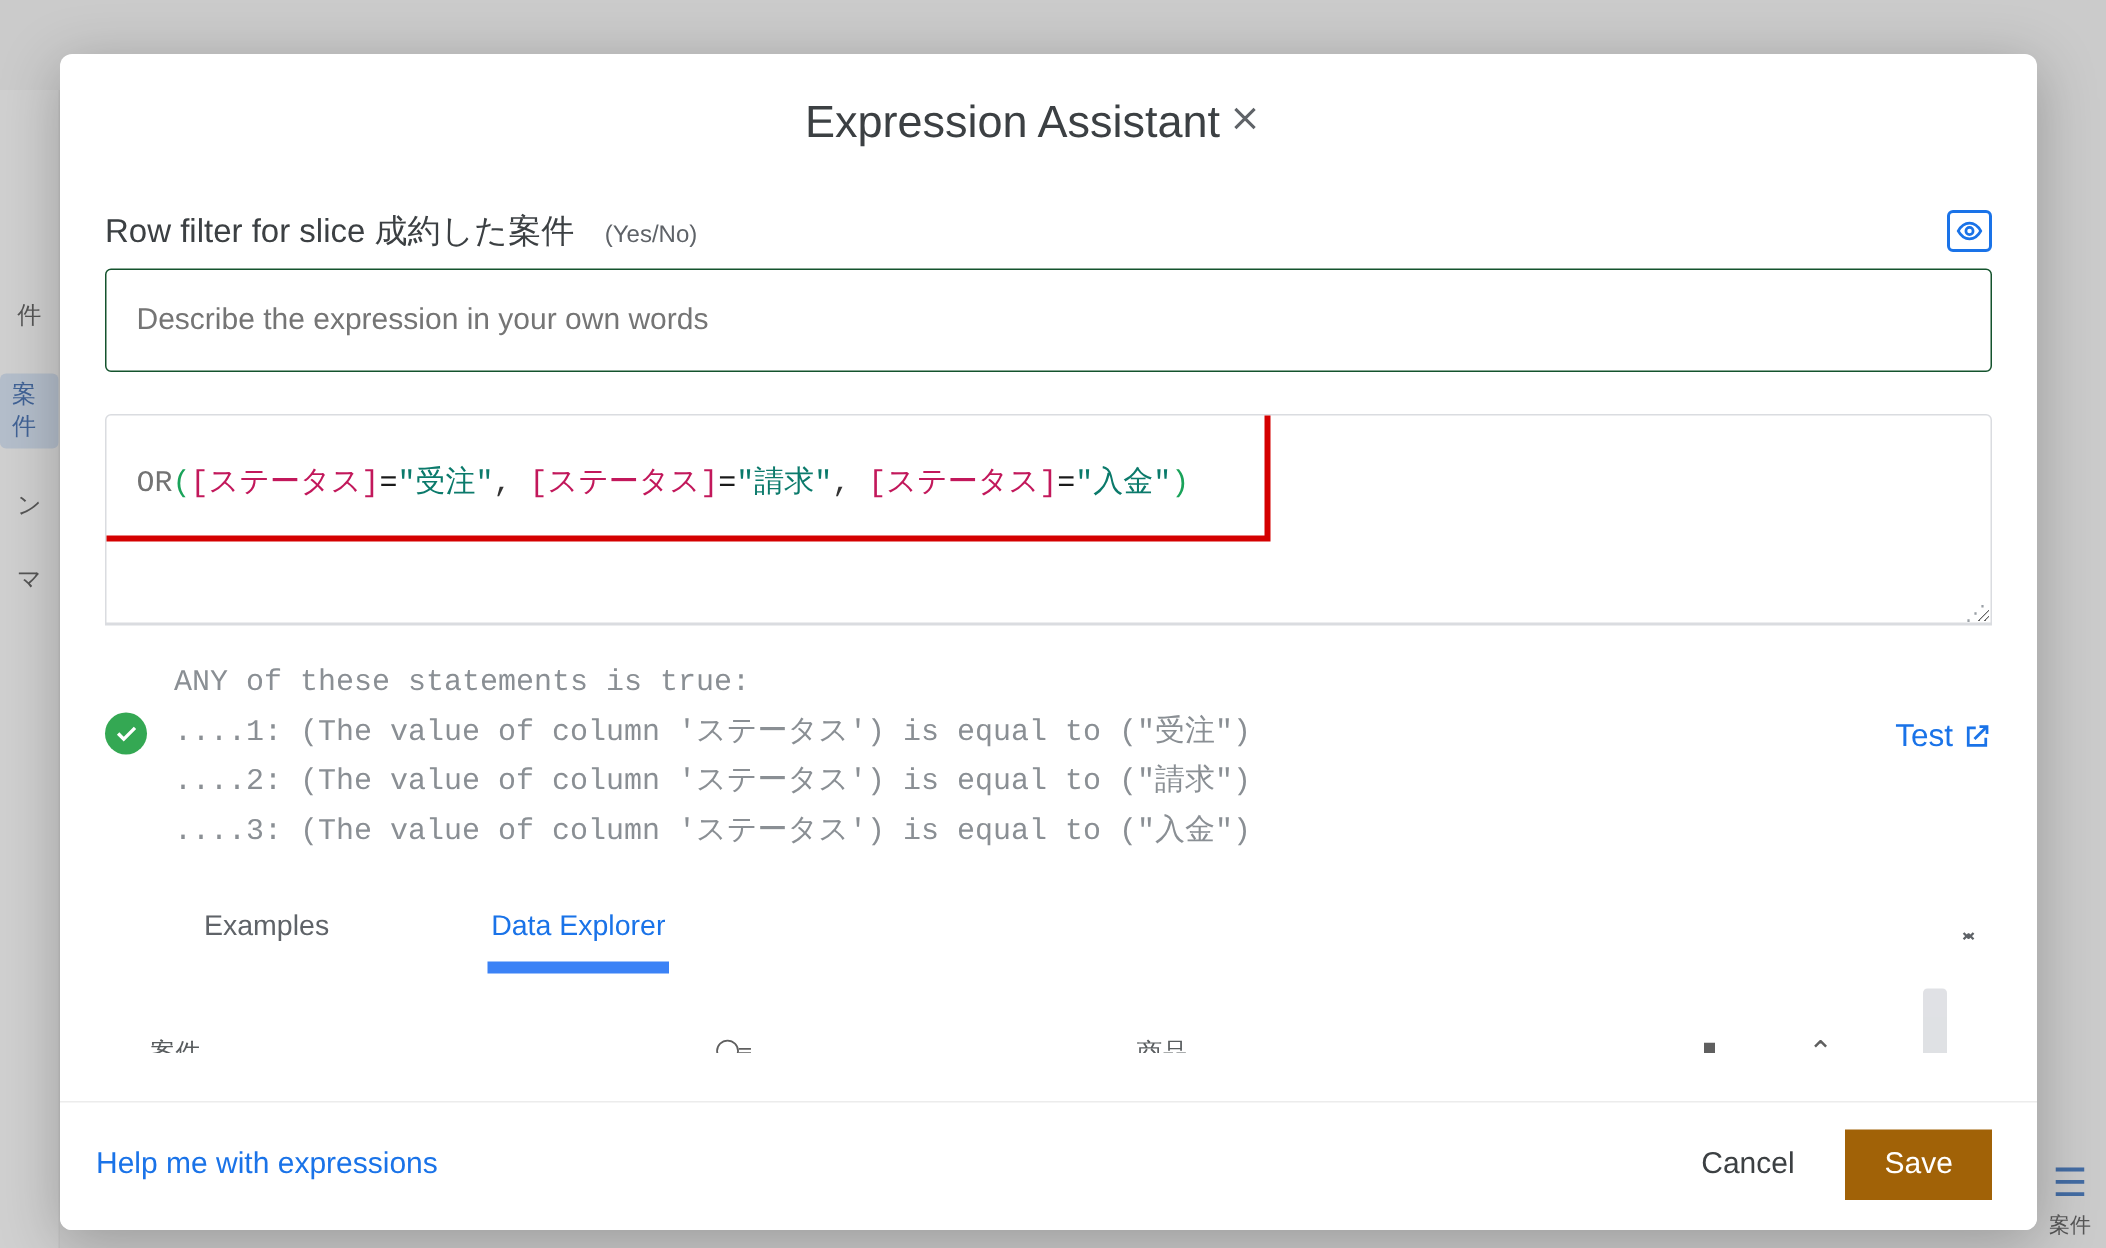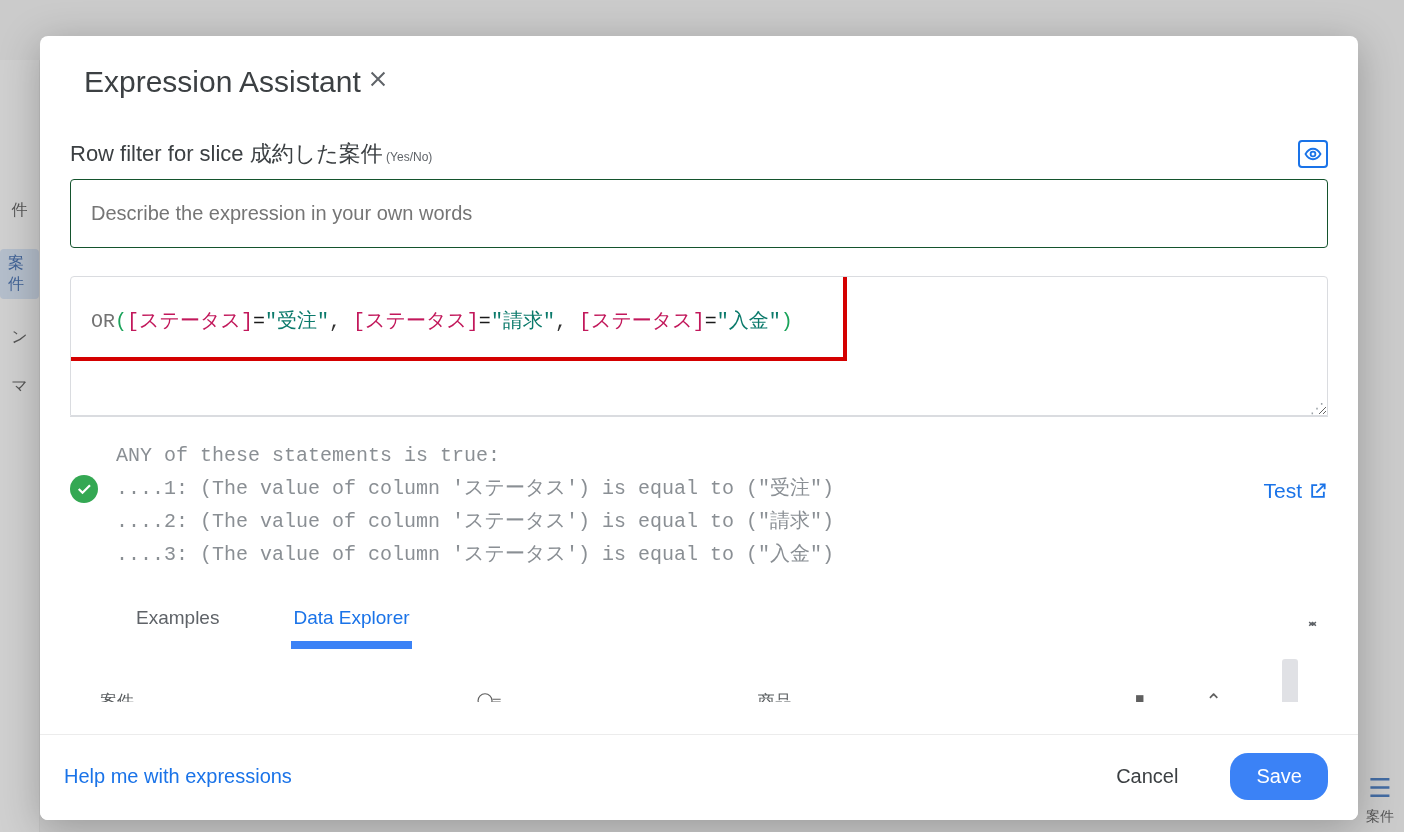--- a/index.html
+++ b/index.html
@@ -46,34 +46,34 @@
   .modal {
     position: absolute;
     left: 40px; top: 36px; right: 46px; bottom: 12px;
     background: #fff;
     border-radius: 8px;
     box-shadow: 0 8px 40px rgba(0,0,0,0.25);
     display: flex; flex-direction: column;
     overflow: hidden;
   }
   .modal-header {
-    display: flex; align-items: center; justify-content: flex-start;
-    padding: 24px 30px 8px 44px;
+    display: flex; align-items: center; justify-content: center;
+    padding: 24px 30px 8px 16px;
   }
   .modal-title { font-size: 30px; color: #3c4043; font-weight: 400; }
   .close-btn { font-size: 26px; color: #5f6368; cursor: pointer; padding: 6px; }
 
   .modal-body { flex: 1 1 auto; padding: 10px 30px 0 30px; overflow: hidden; display: flex; flex-direction: column; }
 
   .subheader-row {
     display: flex; align-items: center; justify-content: space-between;
     margin: 18px 0 10px 0;
   }
   .subheader { font-size: 22px; color: #3c4043; }
-  .subheader .yn { font-size: 12px; color: #5f6368; }
+  .subheader .yn { font-size: 16px; color: #5f6368; margin-left: 16px; }
   .preview-btn {
     width: 30px; height: 28px; border: 2.5px solid #1a73e8; border-radius: 4px;
     display: flex; align-items: center; justify-content: center; color: #1a73e8;
     cursor: pointer;
   }
   .preview-btn svg { width: 18px; height: 18px; }
 
   .desc-input {
     width: 100%; border: 1px solid #14532d; border-radius: 4px;
     padding: 22px 20px; font-size: 20px; color: #701a75;
@@ -130,21 +130,21 @@
   .test-link {
     color: #1a73e8; font-size: 21px; display: flex; align-items: center; gap: 6px;
     cursor: pointer; margin-top: 40px;
   }
 
   
   .tabs-row {
     display: flex; align-items: center; justify-content: space-between;
     margin-top: 30px;
   }
-  .tabs { display: flex; gap: 70px; padding-left: 64px; }
+  .tabs { display: flex; gap: 104px; padding-left: 64px; }
   .tab {
     font-size: 19px; color: #5f6368; padding: 6px 2px 12px 2px; cursor: pointer;
   }
   .tab.active { color: #1a73e8; border-bottom: 8px solid #3b82f6; }
   .collapse-btn { color: #5f6368; font-size: 18px; cursor: pointer; padding: 0 8px; line-height: 0.6; }
 
   
   .explorer-strip {
     margin-top: 34px;
     display: flex; align-items: center; gap: 60px;
@@ -160,25 +160,25 @@
 
   
   .modal-footer {
     border-top: 1px solid #ececec;
     padding: 18px 30px 20px 24px;
     display: flex; align-items: center; justify-content: space-between;
     background: #fff;
     margin-top: 32px;
   }
   .help-link { color: #1a73e8; font-size: 20px; cursor: pointer; }
-  .footer-actions { display: flex; align-items: center; gap: 52px; }
+  .footer-actions { display: flex; align-items: center; gap: 34px; }
   .cancel-btn { color: #3c4043; font-size: 20px; cursor: pointer; }
   .save-btn {
-    background: #3b82f6; color: #fff; font-size: 20px;
-    padding: 12px 26px; border-radius: 18px; cursor: pointer;
+    background: #a16207; color: #fff; font-size: 20px;
+    padding: 12px 26px; border-radius: 0; cursor: pointer;
   }
 </style>
 </head>
 <body>
 
 <div class="bg-overlay">
   <div class="bg-sidebar">
     <span>件</span>
     <span class="active">案件</span>
     <span>ン</span>

